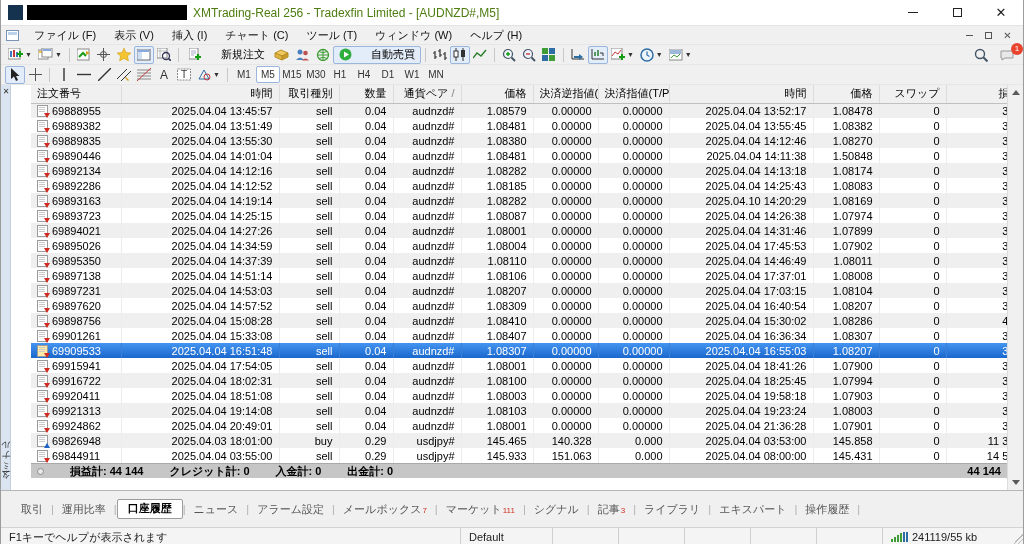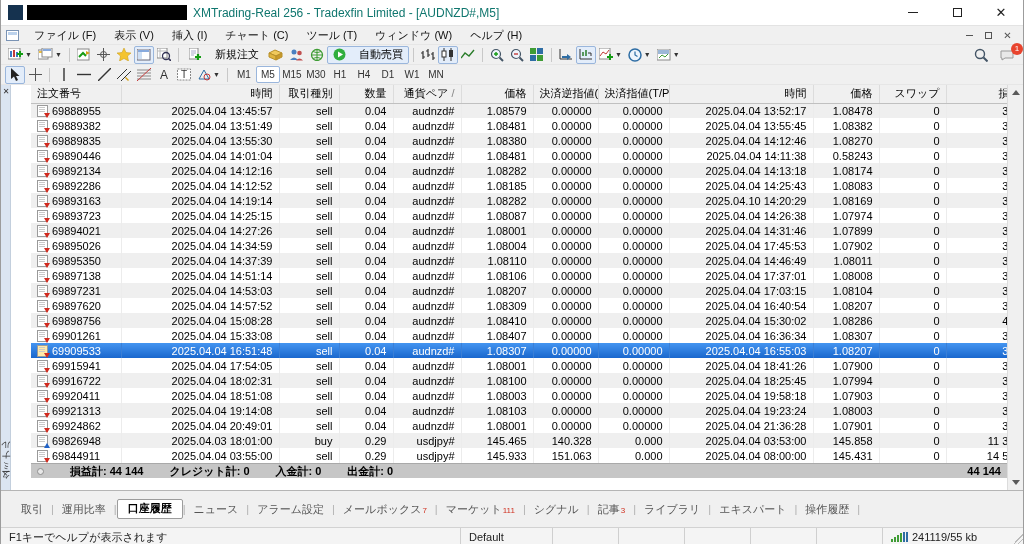--- a/index.html
+++ b/index.html
@@ -2,41 +2,41 @@
 <html><head>
 <meta charset="utf-8">
 <style>
   html,body{margin:0;padding:0;background:#444;}
   *{box-sizing:border-box;font-family:"Liberation Sans","DejaVu Sans",sans-serif;}
   .window{position:relative;width:1024px;height:544px;background:#f0f0f0;border-left:1px solid #9c9c9c;border-right:1px solid #9c9c9c;overflow:hidden;}
   
   .titlebar{height:26px;background:#ffffff;display:flex;align-items:center;border-bottom:1px solid #e3e3e3;}
   .app-icon{width:15px;height:15px;background:#15324f;margin:0 4px 0 7px;flex:0 0 auto;}
   .redaction{width:160px;height:15px;background:#000;margin-right:6px;flex:0 0 auto;}
-  .title-text{font-size:12px;color:#0f766e;white-space:nowrap;}
+  .title-text{font-size:12px;color:#4d7c0f;white-space:nowrap;}
   .win-controls{margin-left:auto;display:flex;height:100%;}
   .win-btn{width:44px;height:100%;display:flex;align-items:center;justify-content:center;font-size:13px;color:#222;}
   .win-btn .sq{width:9px;height:9px;border:1px solid #222;display:block;}
   .win-btn .mini{width:10px;height:1px;background:#222;display:block;}
   
   .menubar{height:19px;background:#f0f0f0;display:flex;align-items:center;font-size:11px;color:#111;border-bottom:1px solid #e6e6e6;}
   .mdi-doc{width:13px;height:11px;border:1px solid #7a93b4;background:#fff;margin:0 6px 0 5px;position:relative;}
   .mdi-doc::before{content:"";position:absolute;left:1px;top:1px;right:1px;height:3px;background:#bcd2ec;}
   .menu-item{padding:2px 9px;white-space:nowrap;}
   .mdi-controls{margin-left:auto;display:flex;align-items:center;gap:4px;padding-right:8px;color:#555;}
   .mdi-b{width:15px;height:13px;display:flex;align-items:center;justify-content:center;font-size:10px;}
   .mdi-b .sq{width:7px;height:7px;border:1px solid #555;}
   .mdi-b .mini{width:7px;height:1px;background:#555;}
   
   .toolbar{height:20px;background:#f0f0f0;display:flex;align-items:center;padding-left:4px;border-bottom:1px solid #e6e6e6;}
   .tsepv{width:1px;height:14px;background:#c8c8c8;margin:0 4px;flex:0 0 auto;}
   .tbtn{height:18px;min-width:20px;display:flex;align-items:center;justify-content:center;border:1px solid transparent;border-radius:2px;padding:0 2px;flex:0 0 auto;}
   .tbtn.pressed{border-color:#9ab6dc;background:#e3edfa;}
   .tbtn .caret{font-size:7px;color:#333;margin-left:2px;}
-  .tbtn-text{font-size:11px;color:#000;gap:13px;padding:0 5px;}
+  .tbtn-text{font-size:11px;color:#000;gap:19px;padding:0 5px;}
   svg{display:block;}
   
   .tfbtn{height:17px;min-width:24px;display:flex;align-items:center;justify-content:center;font-size:10px;color:#333;border:1px solid transparent;border-radius:2px;flex:0 0 auto;}
   .tfbtn.pressed{border-color:#9ab6dc;background:#fff;}
   .toolbar-right{margin-left:auto;display:flex;align-items:center;padding-right:6px;gap:6px;}
   .notif{position:relative;}
   .badge{position:absolute;top:-4px;right:-7px;background:#e8442e;color:#fff;font-size:8px;min-width:12px;height:12px;border-radius:7px;display:flex;align-items:center;justify-content:center;padding:0 2px;}
   
   .chart-tabs{height:18px;background:#f0f0f0;display:flex;align-items:flex-end;padding-left:8px;border-bottom:1px solid #b9b9b9;}
   .ctab{font-size:11px;color:#444;padding:1px 10px 2px;border:1px solid #b9b9b9;border-bottom:none;background:#e8e8e8;margin-right:2px;border-radius:2px 2px 0 0;}
@@ -489,21 +489,21 @@
                 </span>
               </td>
     <td class="r f-open_time">2025.04.04 14:01:04</td>
     <td class="r f-type">sell</td>
     <td class="r f-volume">0.04</td>
     <td class="r f-symbol">audnzd#</td>
     <td class="r f-open_price">1.08481</td>
     <td class="r f-sl">0.00000</td>
     <td class="r f-tp">0.00000</td>
     <td class="r f-close_time">2025.04.04 14:11:38</td>
-    <td class="r f-close_price">0.58243</td>
+    <td class="r f-close_price">1.50848</td>
     <td class="r f-swap">0</td>
     <td class="r f-profit">335</td>
   </tr>
             <tr class="stripe">
     <td class="l">
                 <span class="ordcell">
                   <span class="doc-icon sell"></span>
                   <span class="f-order">69892134</span>
                 </span>
               </td>

